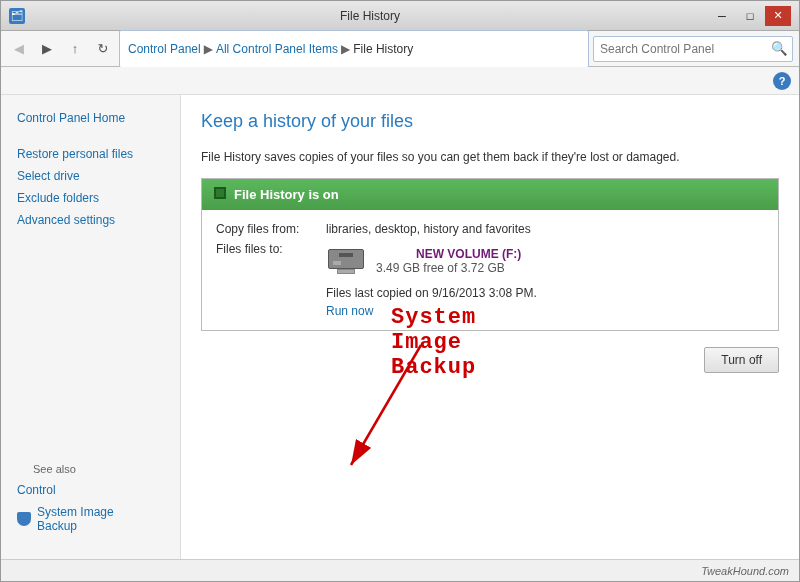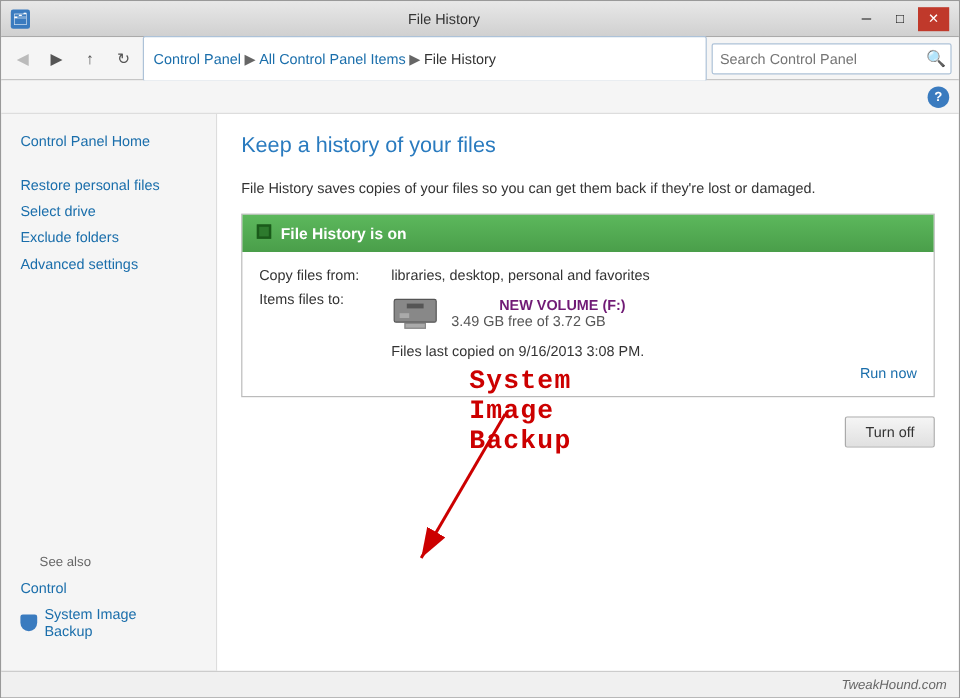--- a/index.html
+++ b/index.html
@@ -461,40 +461,40 @@
       <div class="content-subtitle">File History saves copies of your files so you can get them back if they're lost or damaged.</div>
 
       <div class="status-box">
         <div class="status-header">
           <div class="status-indicator"></div>
           <span class="status-text">File History is on</span>
         </div>
         <div class="status-details">
           <div class="detail-row">
             <span class="detail-label">Copy files from:</span>
-            <span class="detail-value">libraries, desktop, personal and favorites</span>
+            <span class="detail-value">libraries, desktop, history and favorites</span>
           </div>
           <div class="detail-row">
-            <span class="detail-label">Items files to:</span>
+            <span class="detail-label">Files files to:</span>
             <div class="drive-row">
               <div class="drive-icon">
                 <div style="width:36px; height:20px; background:#888; border:1px solid #555; border-radius:2px; position:relative; display:flex; align-items:center; justify-content:center;">
                   <div style="width:14px; height:4px; background:#555; position:absolute; top:3px;"></div>
                   <div style="width:8px; height:4px; background:#aaa; position:absolute; bottom:3px; left:4px;"></div>
                 </div>
                 <div style="width:18px; height:5px; background:#aaa; border:1px solid #888; margin:0 auto;"></div>
               </div>
               <div class="drive-info">
                 <div class="drive-name">NEW VOLUME (F:)</div>
                 <div class="drive-size">3.49 GB free of 3.72 GB</div>
               </div>
             </div>
           </div>
           <div class="copy-date" style="margin-left: 110px; margin-top: 4px;">Files last copied on 9/16/2013 3:08 PM.</div>
-          <a class="run-now-link" style="margin-left: 110px; display:block; margin-top: 4px; text-align: right;">Run now</a>
+          <a class="run-now-link" style="margin-left: 110px; display:block; margin-top: 4px;">Run now</a>
         </div>
       </div>
 
       <div class="action-btn-area">
         <button class="turn-off-btn">Turn off</button>
       </div>
 
       <div style="position:absolute; top: 210px; left: 210px; pointer-events:none;">
         <div class="annotation-text">System Image Backup</div>
 

